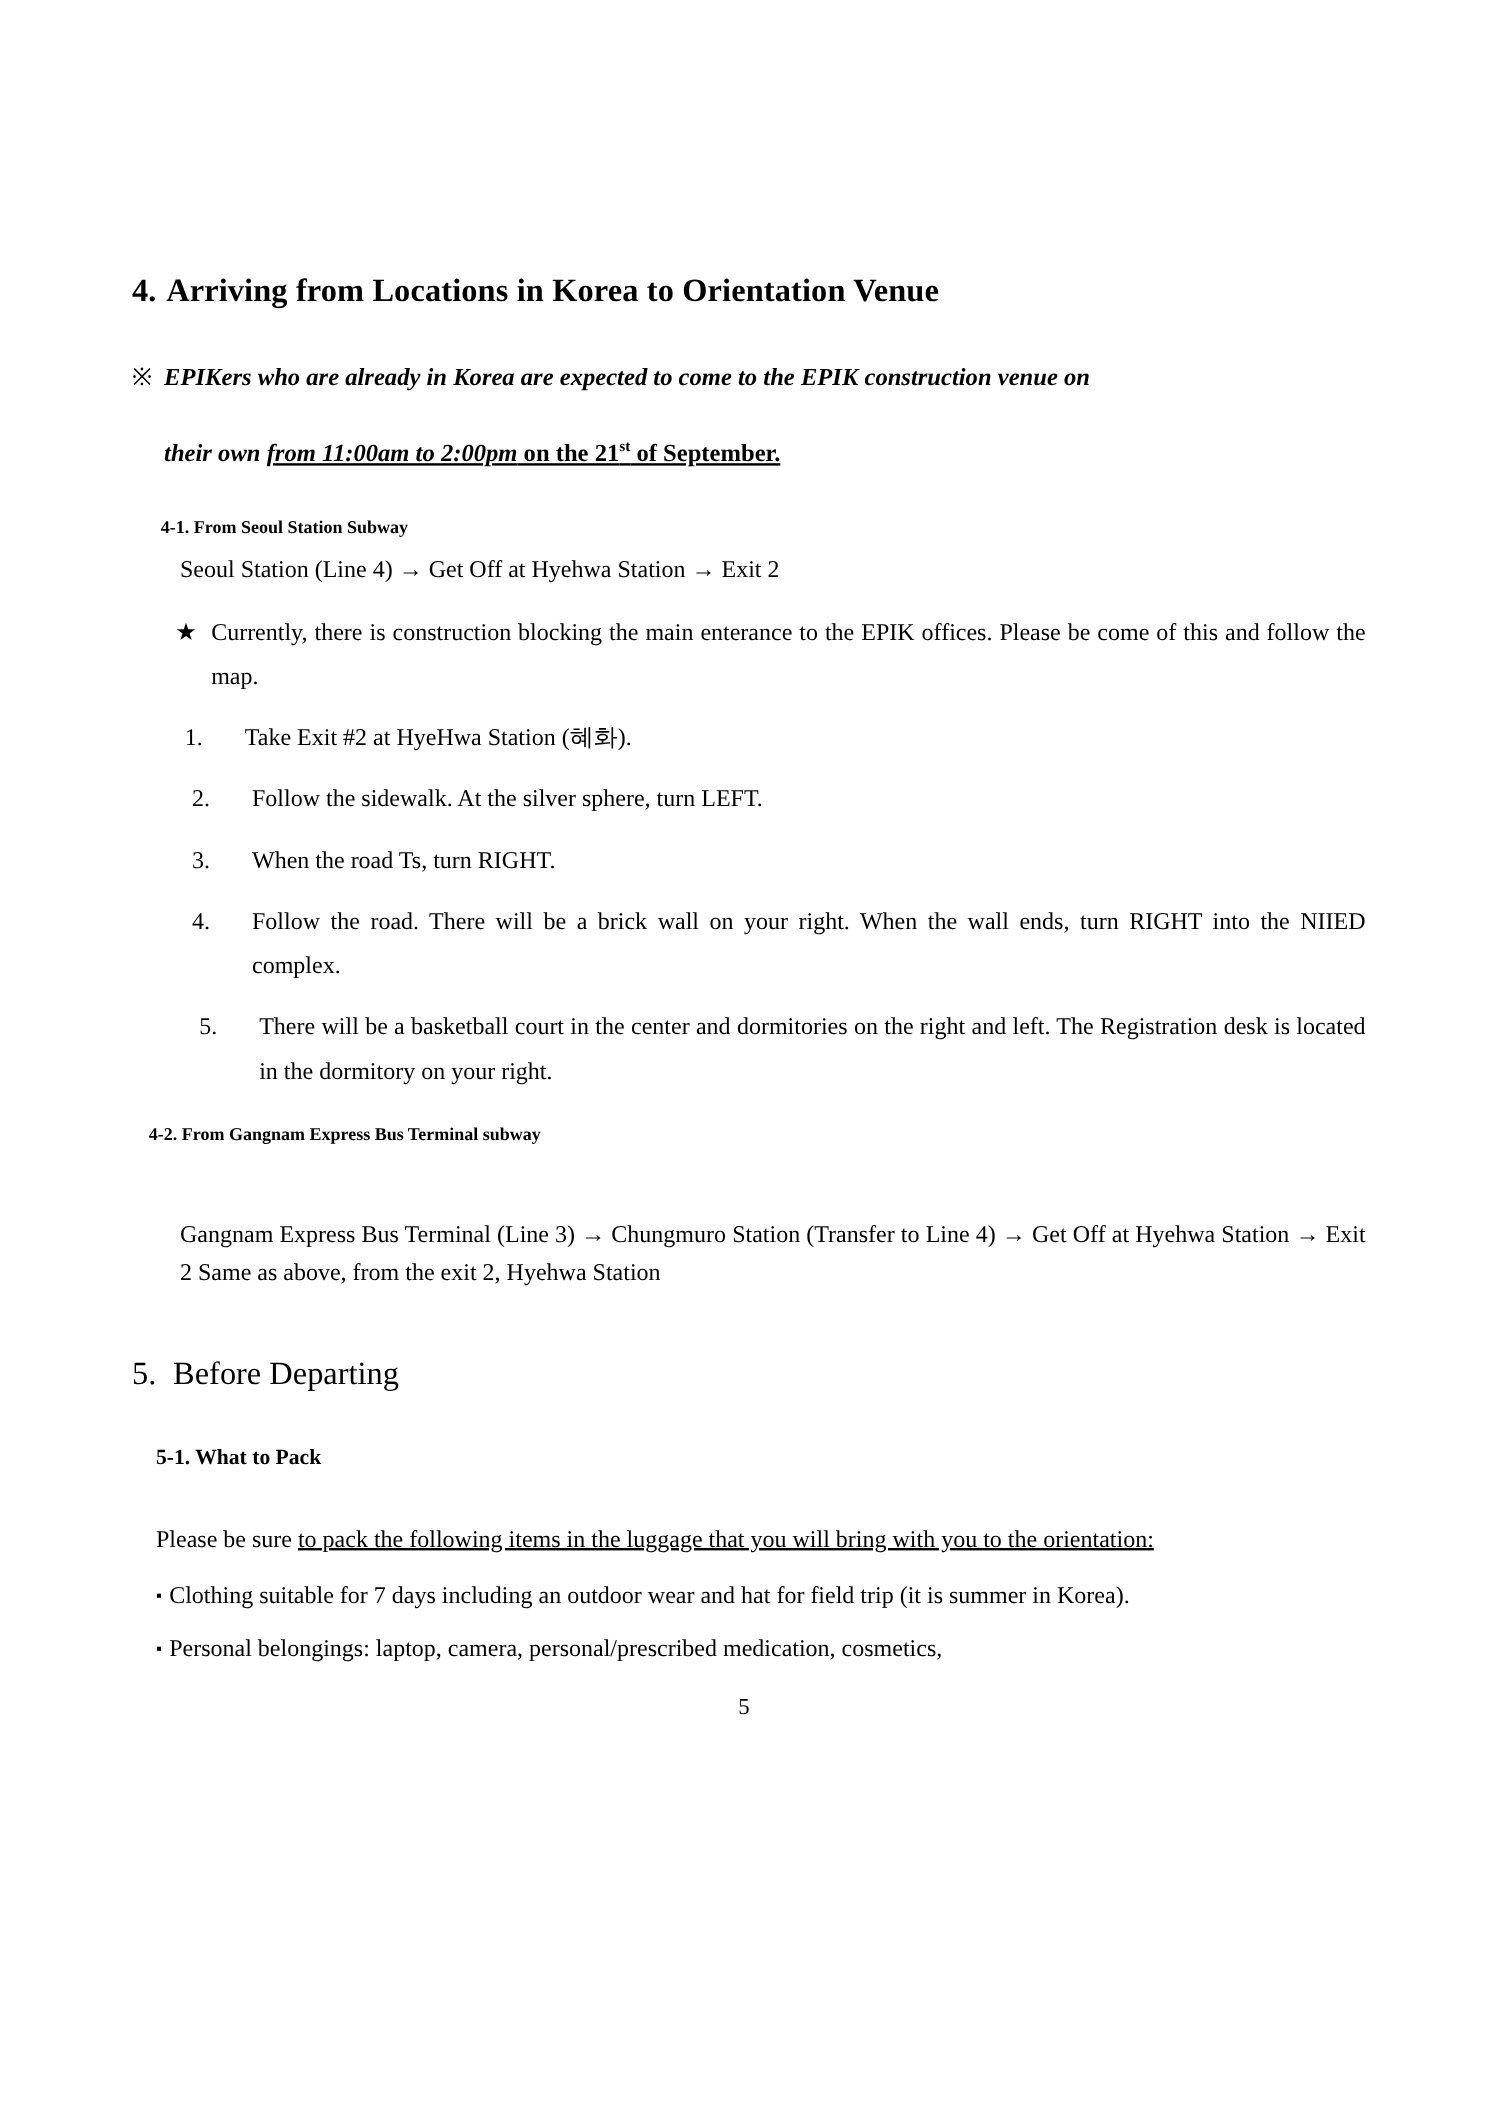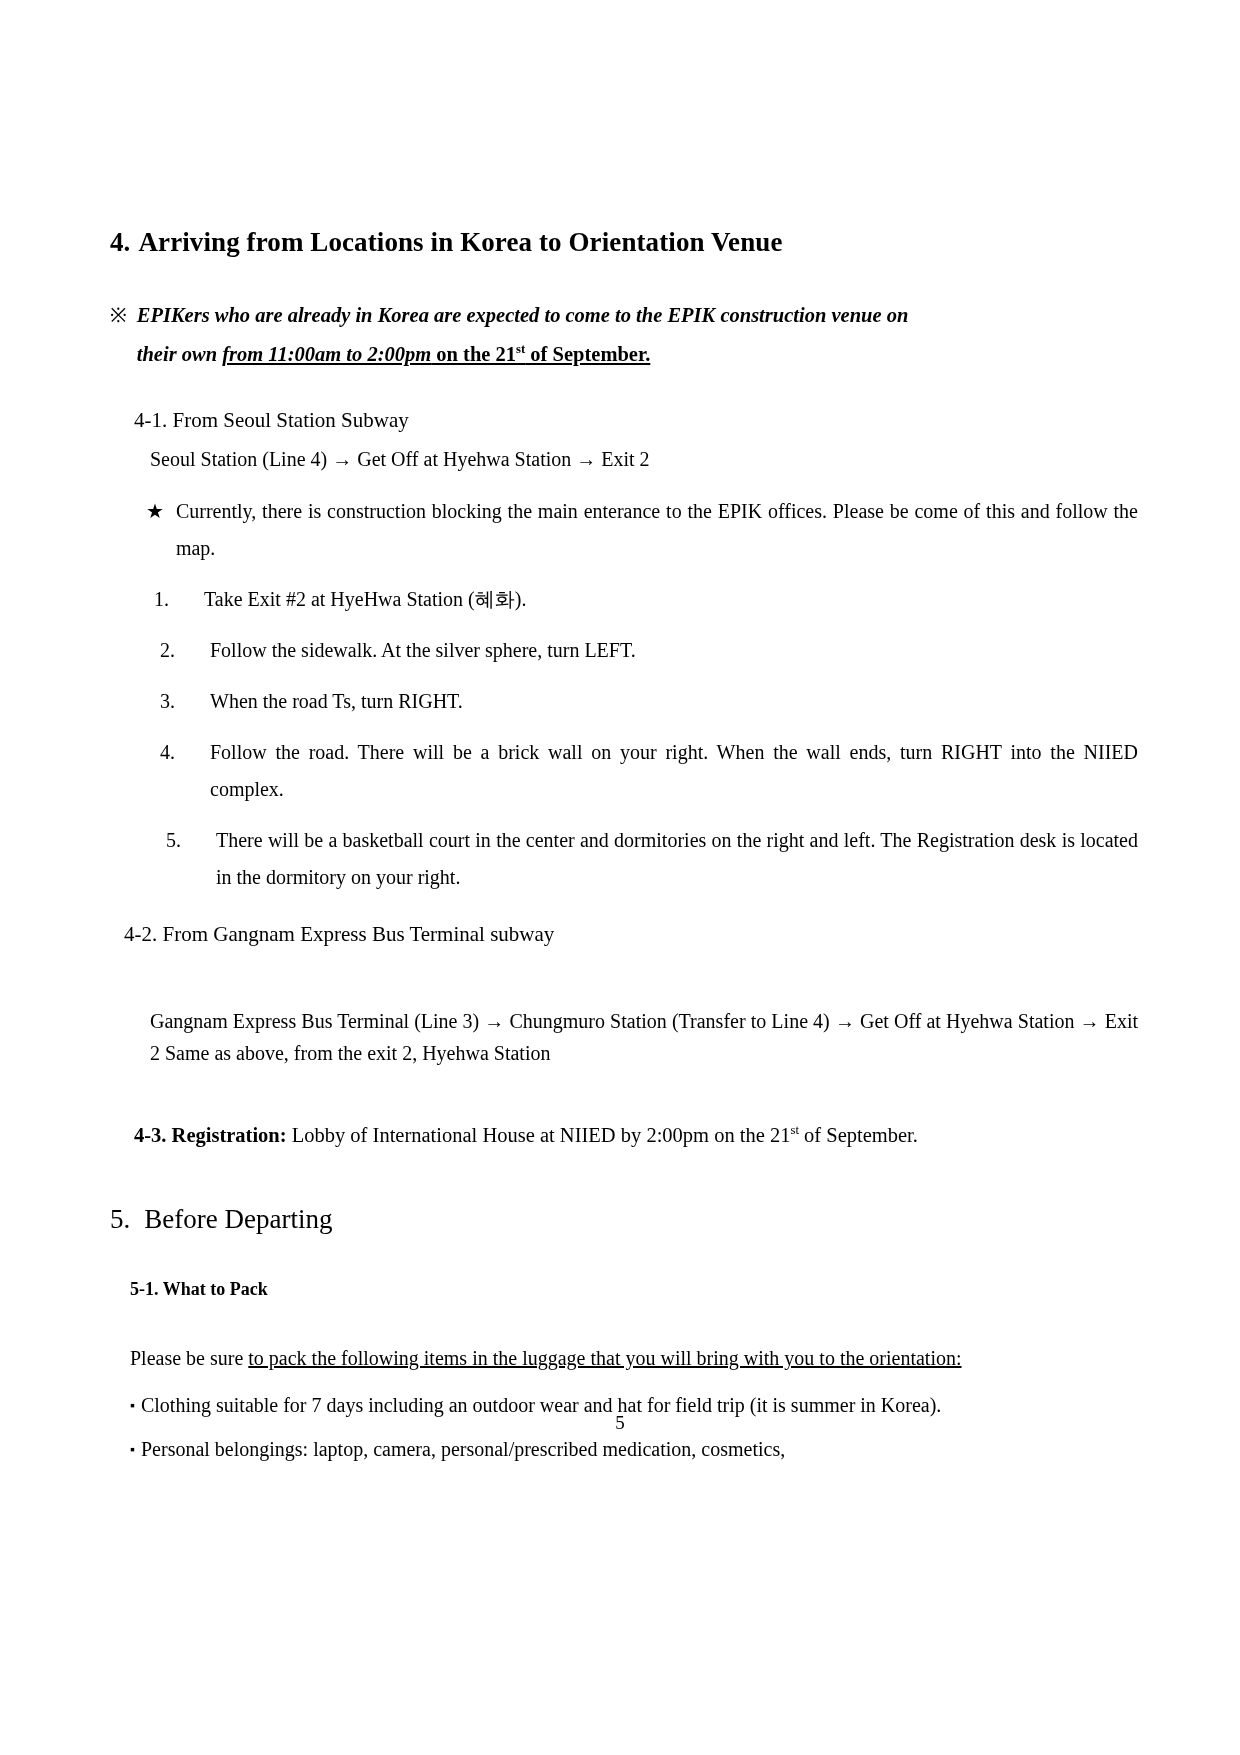--- a/index.html
+++ b/index.html
@@ -43,27 +43,27 @@
     font-weight: normal;
     margin-right: 10px;
     flex: none;
     font-size: 20px;
   }
   .note .body {
     text-align: justify;
     text-justify: inter-word;
     flex: 1;
   }
-  .note .body .ind { display: block; }
+  .note .body .ind { display: block; margin-top: 24px; }
   u.nb { text-decoration: underline; }
   .upr { font-style: normal; }
 
   .sub-h {
-    font-size: 21px;
-    font-weight: normal;
+    font-size: 15px;
+    font-weight: bold;
     margin-top: 34px;
     margin-left: 24px;
   }
   .sub-h.s42 { margin-left: 14px; margin-top: 26px; }
 
   .route {
     font-size: 20px;
     margin-left: 40px;
     margin-top: 10px;
     line-height: 1.6;
@@ -208,23 +208,20 @@
     <span class="n">5.</span>
     <span class="t">There will be a basketball court in the center and dormitories on the right and left.    The Registration desk is located in the dormitory on your right.</span>
   </div>
 
   <div class="sub-h s42">4-2.  From Gangnam Express Bus Terminal subway</div>
 
   <div class="para-42">
     <span>Gangnam Express Bus Terminal </span><span class="b">(Line 3) → Chungmuro Station (Transfer to Line 4)</span><span> → Get Off at </span><span class="b">Hyehwa Station → Exit 2</span><span> Same as above, from the exit 2, Hyehwa Station</span>
   </div>
 
-  <div class="reg">
-    <span class="lbl">4-3.  Registration:</span><span> Lobby of International House at NIIED by 2:00pm on the 21</span><sup>st</sup><span> of September.</span>
-  </div>
 
   <div class="h1b">
     <span class="num">5.</span><span>Before Departing</span>
   </div>
 
   <div class="sub-h5">5-1. What to Pack</div>
 
   <div class="pack-intro">
     <span>Please  be  sure  </span><span class="bu">to  pack  the  following  items  in  the  luggage  that  you  will  bring  with  you  to  the orientation:</span>
   </div>

